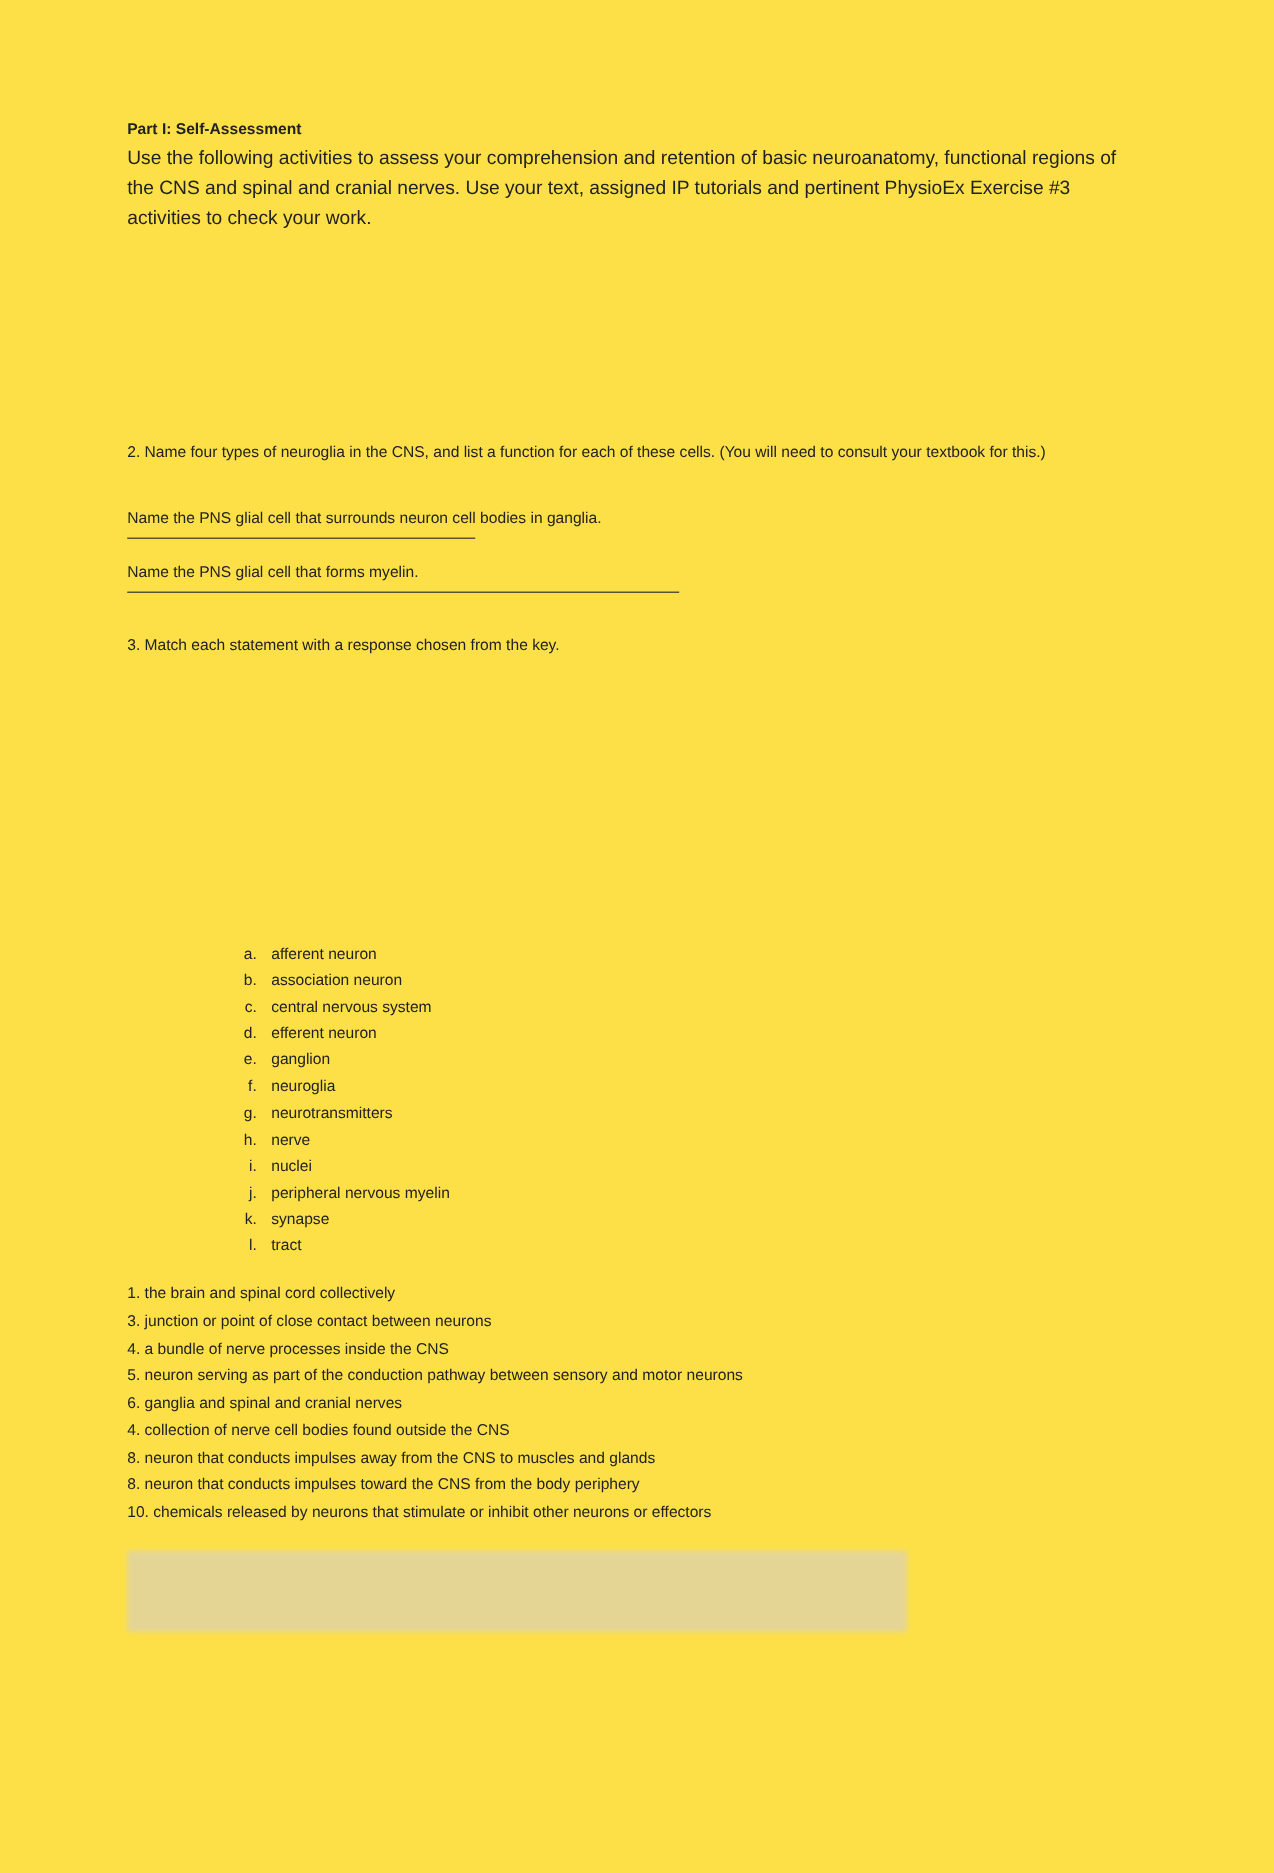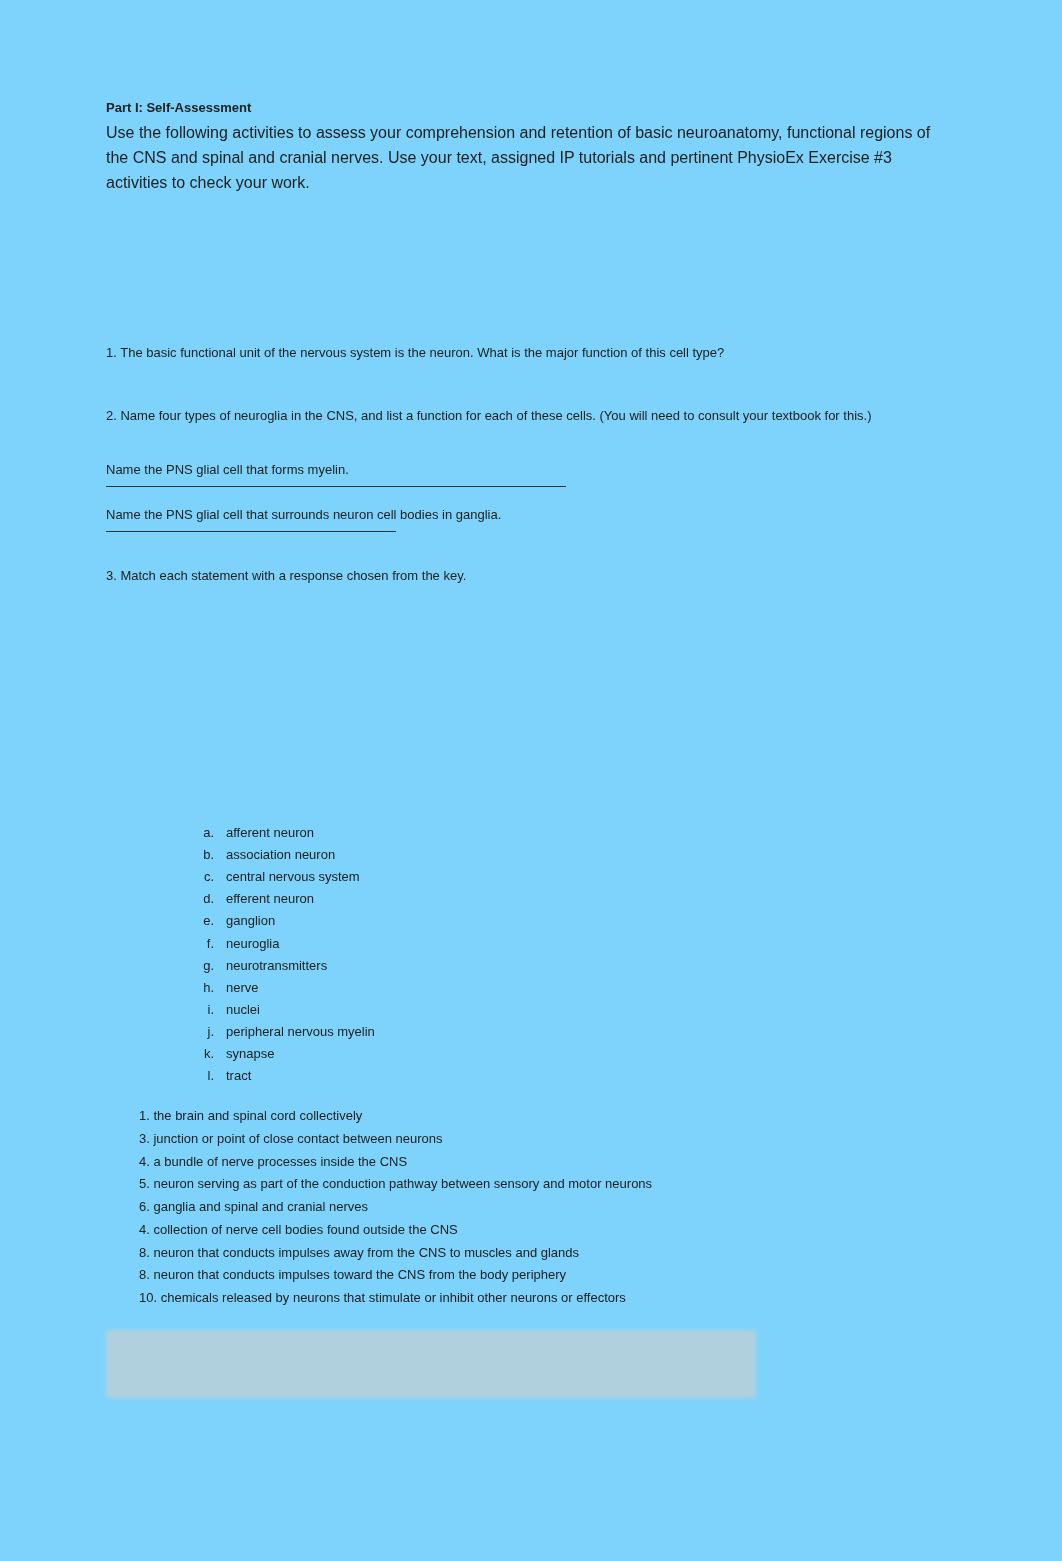--- a/index.html
+++ b/index.html
@@ -14,21 +14,21 @@
       font-size: 13px;
       color: #222222;
       width: 1062px;
       min-height: 1561px;
       padding: 0;
     }
 
     .page-container {
       width: 100%;
       min-height: 1561px;
-      background: #7dd3fc;
+      background: #fde047;
       padding: 100px 106px 60px 106px;
       position: relative;
     }
 
     .part-heading {
       font-size: 13px;
       font-weight: bold;
       margin-bottom: 6px;
     }
 
@@ -103,21 +103,20 @@
       width: 28px;
       text-align: right;
       margin-right: 12px;
       flex-shrink: 0;
     }
 
     .match-list {
       list-style: none;
       padding-left: 0;
       margin-bottom: 18px;
-      margin-left: 33px;
     }
 
     .match-list li {
       font-size: 13px;
       line-height: 1.75;
     }
 
     .blurred-section {
       margin-top: 20px;
       background: #d4cfc9;
@@ -136,40 +135,37 @@
 <body>
 
 <div class="page-container">
 
   <div class="part-heading">Part I: Self-Assessment</div>
 
   <p class="intro-text">Use the following activities to assess your comprehension and retention of basic neuroanatomy, functional regions of the CNS and spinal and cranial nerves. Use your text, assigned IP tutorials and pertinent PhysioEx Exercise #3 activities to check your work.</p>
 
   <div class="spacer-large"></div>
 
-  <div class="question-block">
-    <p class="question-text">1. The basic functional unit of the nervous system is the neuron. What is the major function of this cell type?</p>
-  </div>
 
   <div class="spacer-medium"></div>
 
   <div class="question-block">
     <p class="question-text">2. Name four types of neuroglia in the CNS, and list a function for each of these cells. (You will need to consult your textbook for this.)</p>
   </div>
 
   <div class="spacer-small"></div>
+
+  <div class="question-block">
+    <p class="question-text">Name the PNS glial cell that surrounds neuron cell bodies in ganglia.</p>
+    <span class="underline-short"></span>
+  </div>
 
   <div class="question-block">
     <p class="question-text">Name the PNS glial cell that forms myelin.</p>
     <span class="underline-long"></span>
-  </div>
-
-  <div class="question-block">
-    <p class="question-text">Name the PNS glial cell that surrounds neuron cell bodies in ganglia.</p>
-    <span class="underline-short"></span>
   </div>
 
   <div class="spacer-small"></div>
 
   <div class="question-block">
     <p class="question-text">3. Match each statement with a response chosen from the key.</p>
   </div>
 
   <div class="spacer-q3"></div>
 

